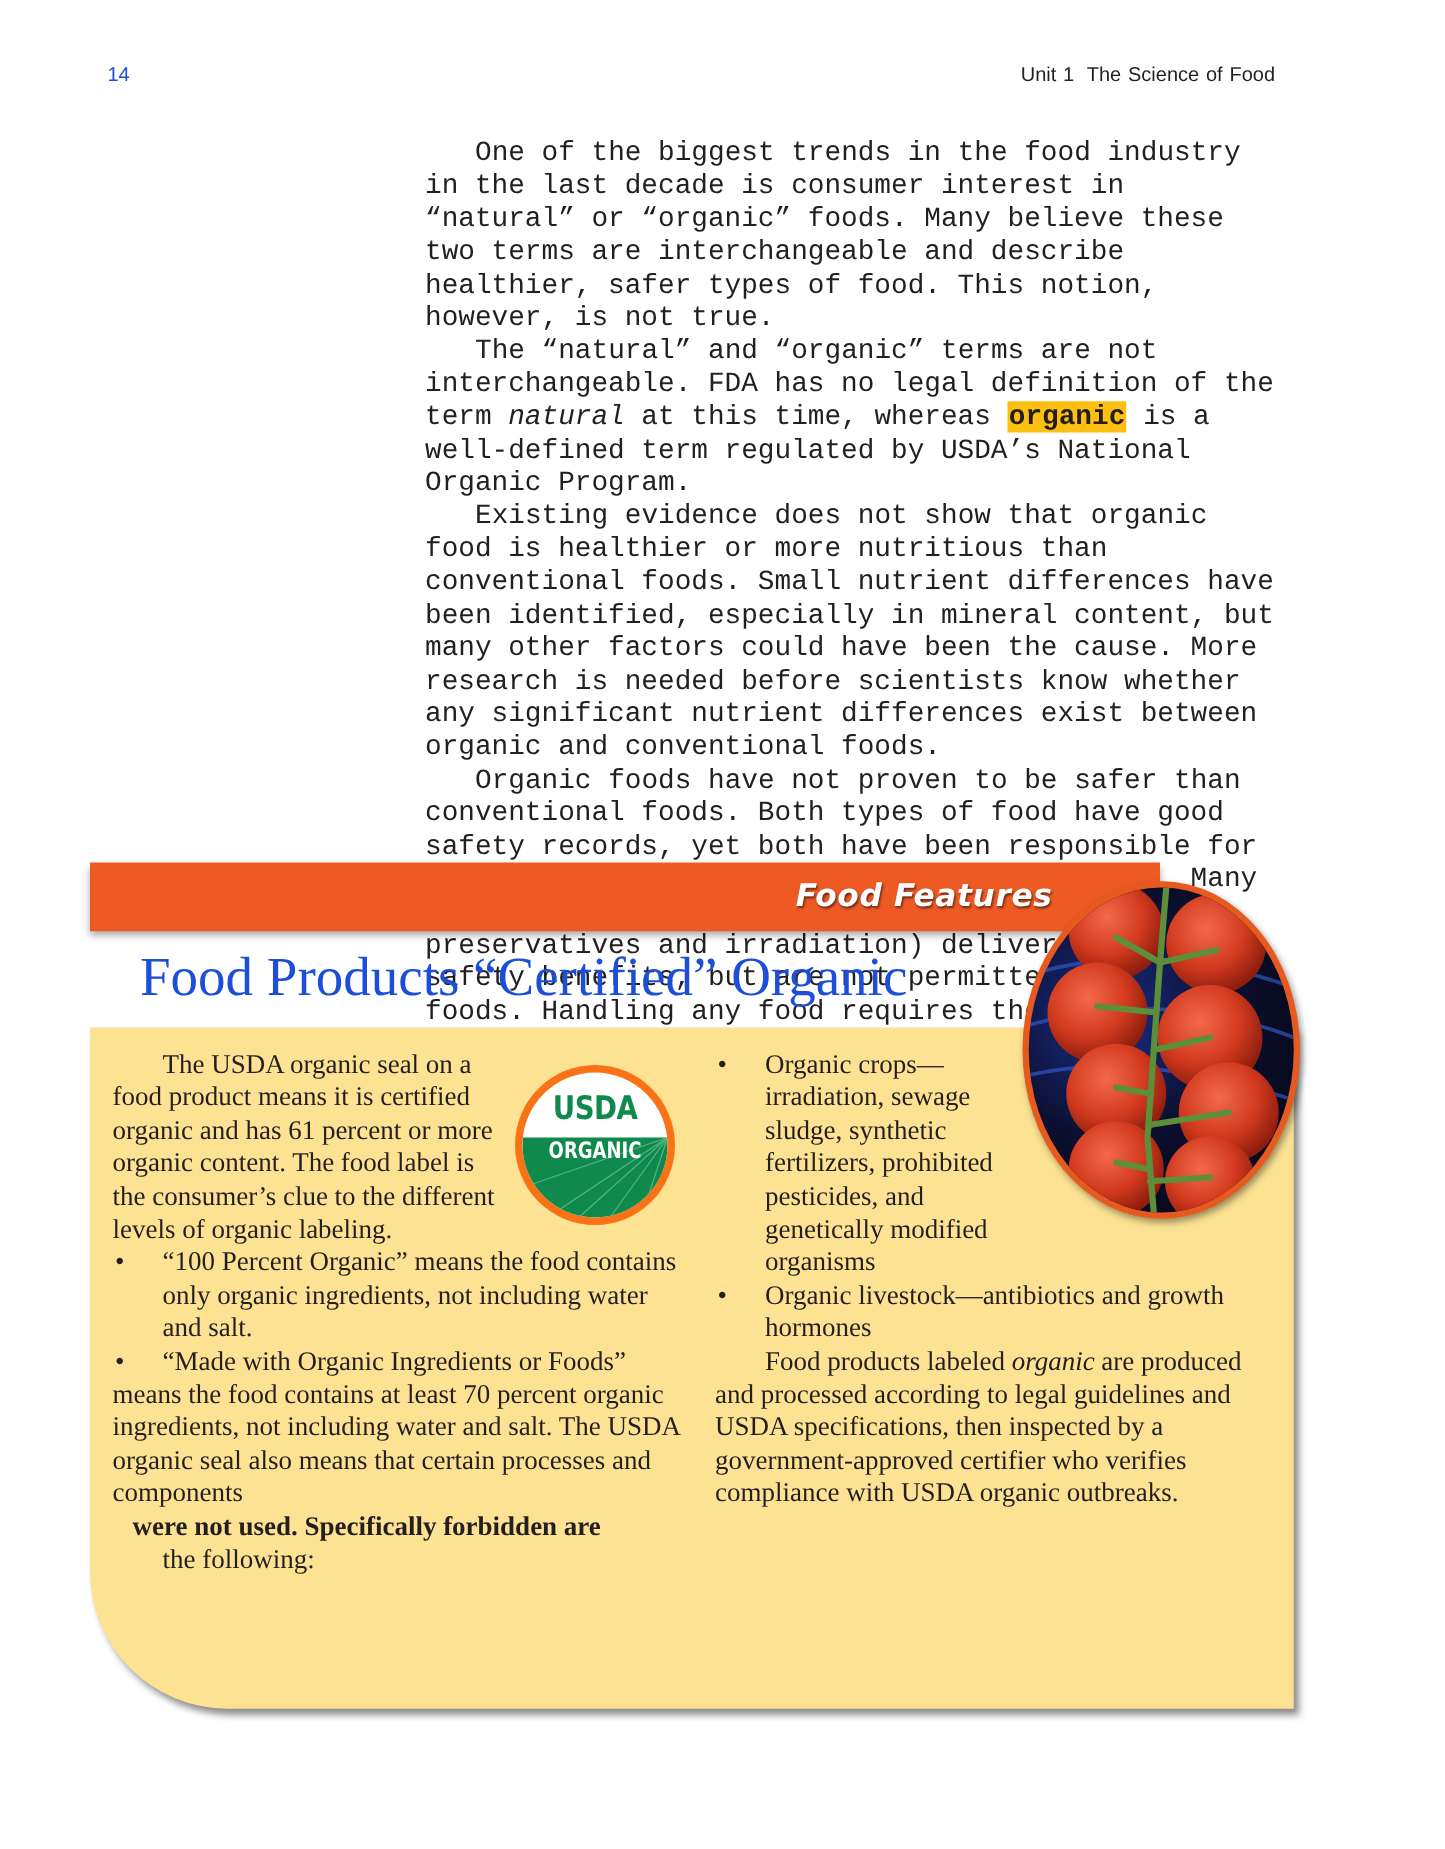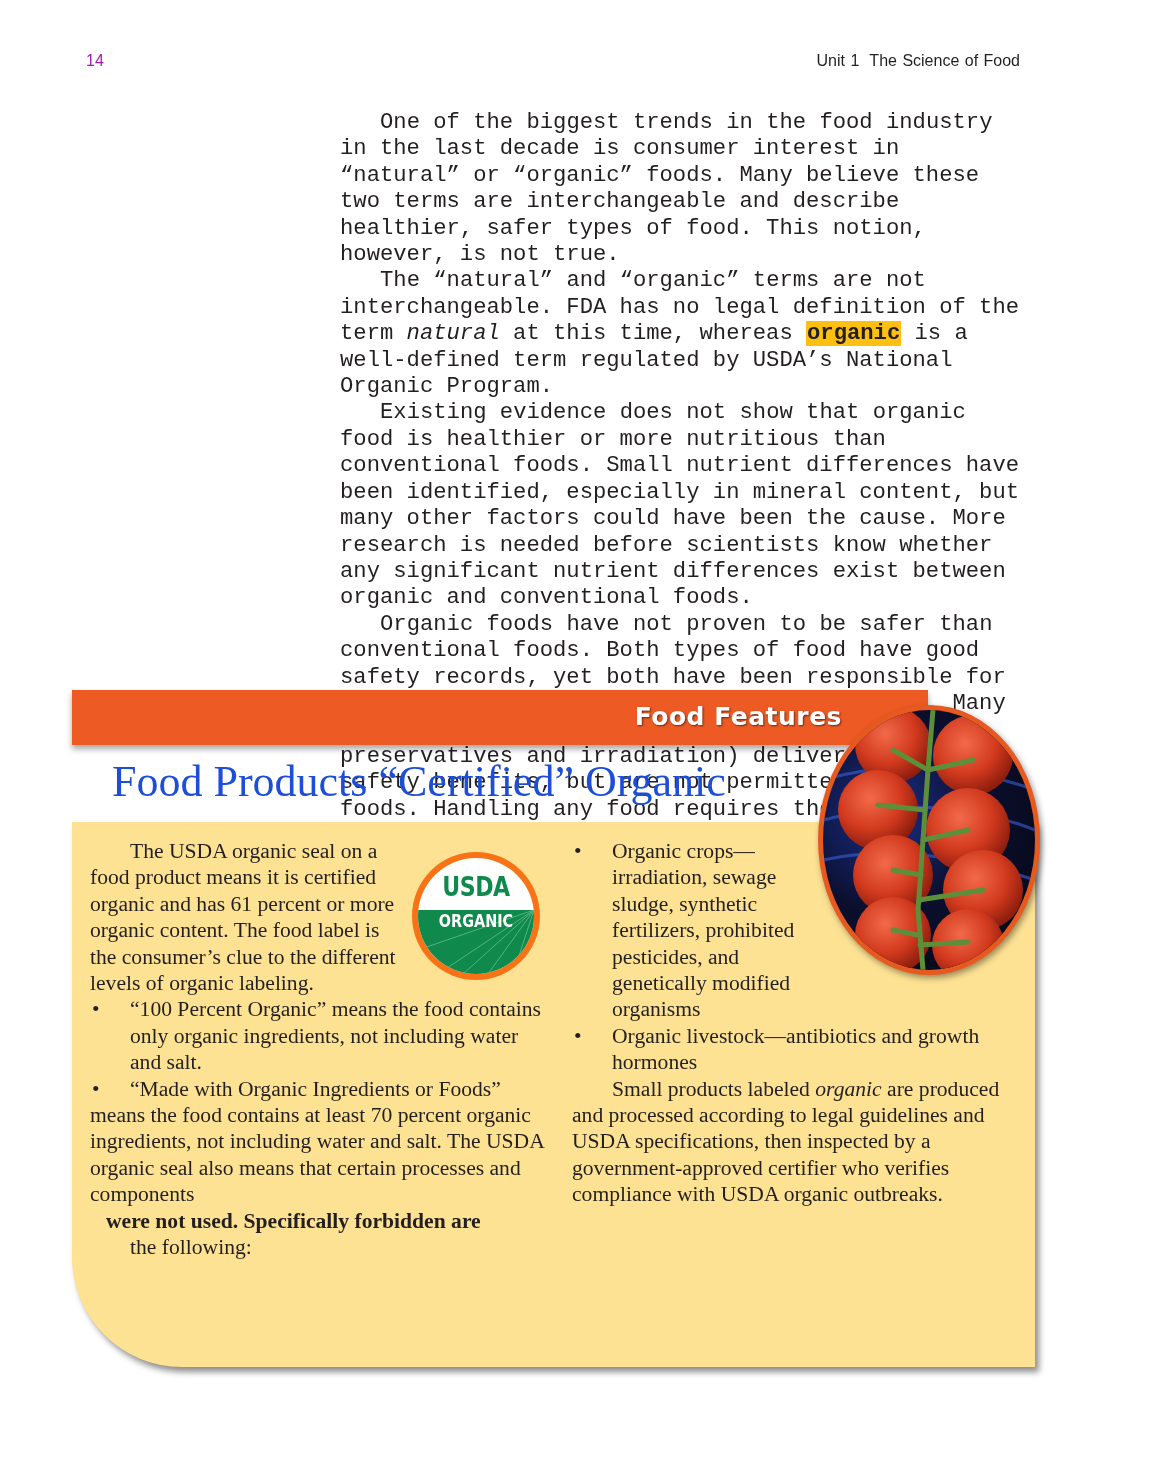--- a/index.html
+++ b/index.html
@@ -1,26 +1,26 @@
 <!DOCTYPE html>
 <html><head>
   <meta charset="utf-8">
   <style>
     html, body { margin: 0; padding: 0; background: #ffffff; }
     body { width: 1156px; height: 1479px; position: relative; overflow: hidden; }
-    .page-num { position: absolute; left: 86px; top: 52px; font-family: "Liberation Sans", sans-serif; font-size: 16px; color: #a21caf; }
+    .page-num { position: absolute; left: 86px; top: 52px; font-family: "Liberation Sans", sans-serif; font-size: 16px; color: #1d4ed8; }
     .running-head { position: absolute; right: 136px; top: 52px; font-family: "Liberation Sans", sans-serif; font-size: 16px; color: #231f20; word-spacing: 1px; margin-left: 32px; }
     .running-head .sep { display: inline-block; width: 10px; }
 
     .body-text { position: absolute; left: 340px; top: 110px; width: 690px; font-family: Liberation Mono, monospace; font-size: 22.2px; line-height: 26.4px; color: #231f20; }
     .body-text p { margin: 0; text-indent: 40px; }
     .hl { background: #fdc010; font-weight: bold; padding: 0 1px; }
 
     .banner { position: absolute; left: 72px; top: 690px; width: 856px; height: 55px; background: #ee5a24; box-shadow: 0 4px 6px rgba(0,0,0,0.35); }
-    .banner-label { position: absolute; right: 86px; top: 12px; font-family: "DejaVu Sans", sans-serif; font-weight: bold; font-size: 25px; color: #ffffff; letter-spacing: 0.5px; text-shadow: 1px 1px 2px rgba(0,0,0,0.55); }
+    .banner-label { position: absolute; right: 86px; top: 12px; font-family: "DejaVu Sans", sans-serif; font-style: italic; font-weight: bold; font-size: 25px; color: #ffffff; letter-spacing: 0.5px; text-shadow: 1px 1px 2px rgba(0,0,0,0.55); }
 
     .feature-title { position: absolute; left: 112px; top: 756px; font-family: "Liberation Serif", serif; font-size: 44px; color: #1d4ed8; white-space: nowrap; }
 
     .feature-box { position: absolute; left: 72px; top: 822px; width: 963px; height: 545px; background: #fde293; border-bottom-left-radius: 110px; box-shadow: 4px 5px 6px rgba(0,0,0,0.45); }
 
     .col { position: absolute; font-family: "Liberation Serif", serif; font-size: 21.6px; line-height: 26.4px; color: #231f20; }
     .col p { margin: 0; }
     .col-left { left: 90px; top: 838px; width: 460px; }
     .col-right { left: 572px; top: 838px; width: 450px; }
     .indent { text-indent: 40px; }
@@ -84,21 +84,21 @@
   <div class="bullet" style="margin-top:0px;"><span class="dot">•</span><span>“100 Percent Organic” means the food contains only organic ingredients, not including water and salt.</span></div>
   <div class="bullet"><span class="dot">•</span></div>
   <p class="indent">“Made with Organic Ingredients or Foods” means the food contains at least 70 percent organic ingredients, not including water and salt. The USDA organic seal also means that certain processes and components</p>
   <p class="pad-l2">were not used. Specifically forbidden are</p>
   <p class="pad-l3">the following:</p>
 </div>
 
 <div class="col col-right">
   <div class="bullet" style="width:210px;"><span class="dot">•</span><span>Organic crops—irradiation, sewage sludge, synthetic fertilizers, prohibited pesticides, and genetically modified organisms</span></div>
   <div class="bullet"><span class="dot">•</span><span>Organic livestock—antibiotics and growth hormones</span></div>
-  <p class="indent"><span>Small products labeled </span><i>organic</i><span> are produced and processed according to legal guidelines and USDA specifications, then inspected by a government-approved certifier who verifies compliance with USDA organic outbreaks.</span></p>
+  <p class="indent"><span>Food products labeled </span><i>organic</i><span> are produced and processed according to legal guidelines and USDA specifications, then inspected by a government-approved certifier who verifies compliance with USDA organic outbreaks.</span></p>
 </div>
 
 <div class="photo" title="cherry tomatoes on the vine">
   <div class="photo-inner">
     <svg width="212" height="260" viewBox="0 0 212 260">
       <defs>
         <radialGradient id="tg" cx="40%" cy="35%" r="65%">
           <stop offset="0%" stop-color="#f26a4a"></stop>
           <stop offset="60%" stop-color="#d23a1e"></stop>
           <stop offset="100%" stop-color="#8e1e0e"></stop>

